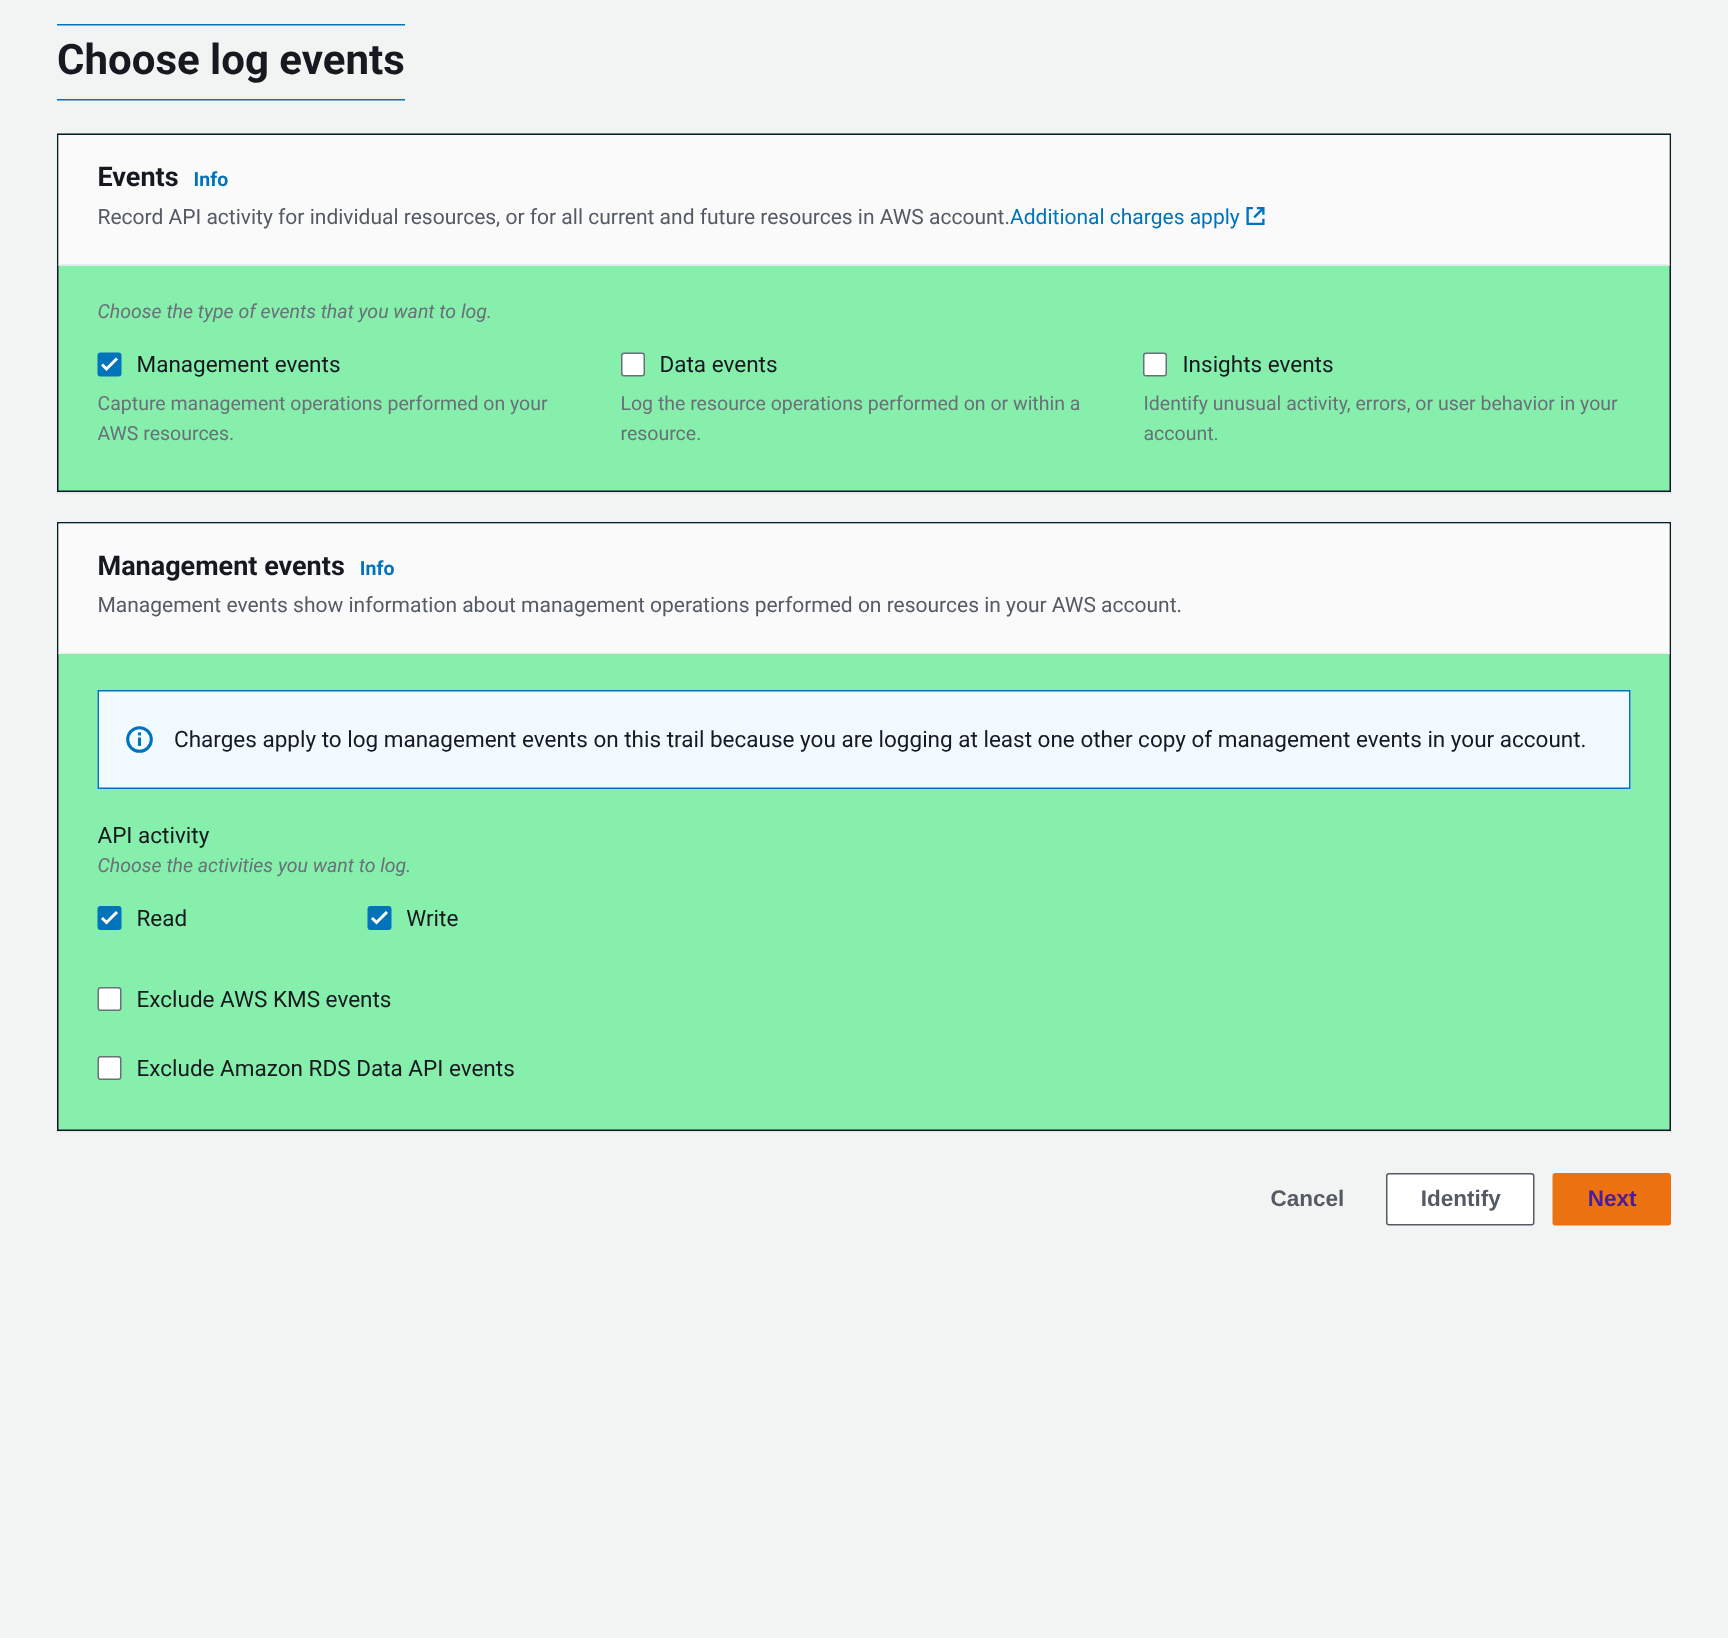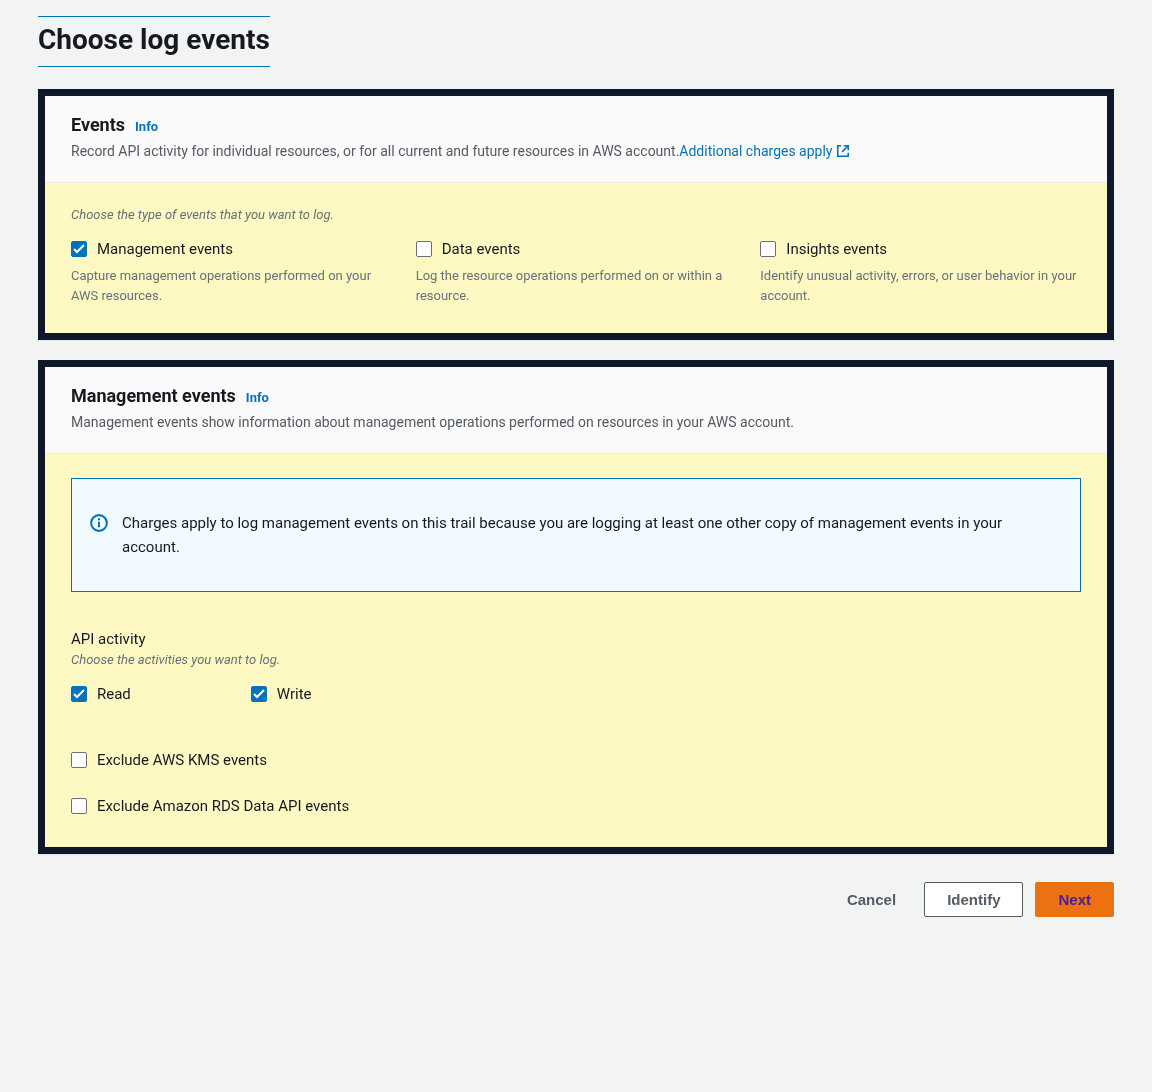--- a/index.html
+++ b/index.html
@@ -14,22 +14,22 @@
   h1.page-title {
     font-size: 28px;
     font-weight: 700;
     border-top: 1px solid #0073bb;
     border-bottom: 1px solid #0073bb;
     display: inline-block;
     padding: 6px 0 10px;
     margin-bottom: 22px;
   }
   .panel {
-    background: #fef9c3;
-    border: 7px solid #0f172a;
+    background: #86efac;
+    border: 1px solid #0f172a;
     box-shadow: 0 1px 1px rgba(0,0,0,0.05);
     margin-bottom: 20px;
   }
   .panel-header {
     background: #fafafa;
     border-bottom: 1px solid #eaeded;
     padding: 18px 26px 20px;
   }
   .panel-title-row {
     display: flex;
@@ -111,37 +111,37 @@
     font-size: 15px;
   }
   .check-desc {
     color: #687078;
     font-size: 13px;
     line-height: 1.5;
   }
   .alert {
     border: 1px solid #0073bb;
     background: #f1faff;
-    padding: 32px 18px;
+    padding: 20px 18px;
     display: flex;
     gap: 14px;
-    margin-bottom: 38px;
+    margin-bottom: 22px;
     font-size: 15px;
     line-height: 1.6;
   }
   .alert-icon {
     flex-shrink: 0;
     width: 18px;
     height: 18px;
     margin-top: 3px;
   }
   .api-row {
     display: flex;
     gap: 120px;
-    margin-bottom: 40px;
+    margin-bottom: 28px;
   }
   .opt-row {
     margin-bottom: 28px;
   }
   .footer {
     display: flex;
     justify-content: flex-end;
     gap: 12px;
     margin-top: 28px;
   }

